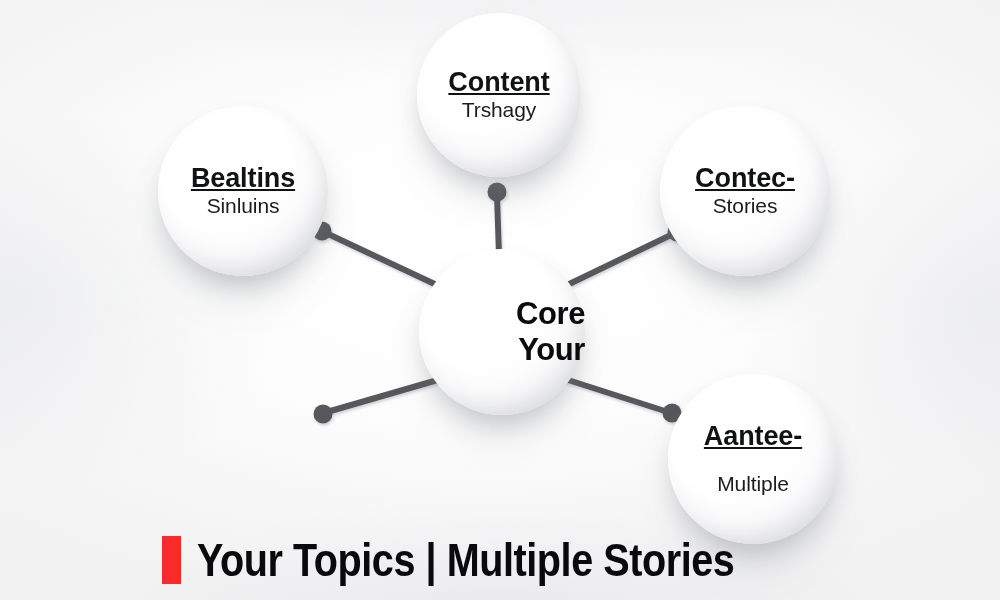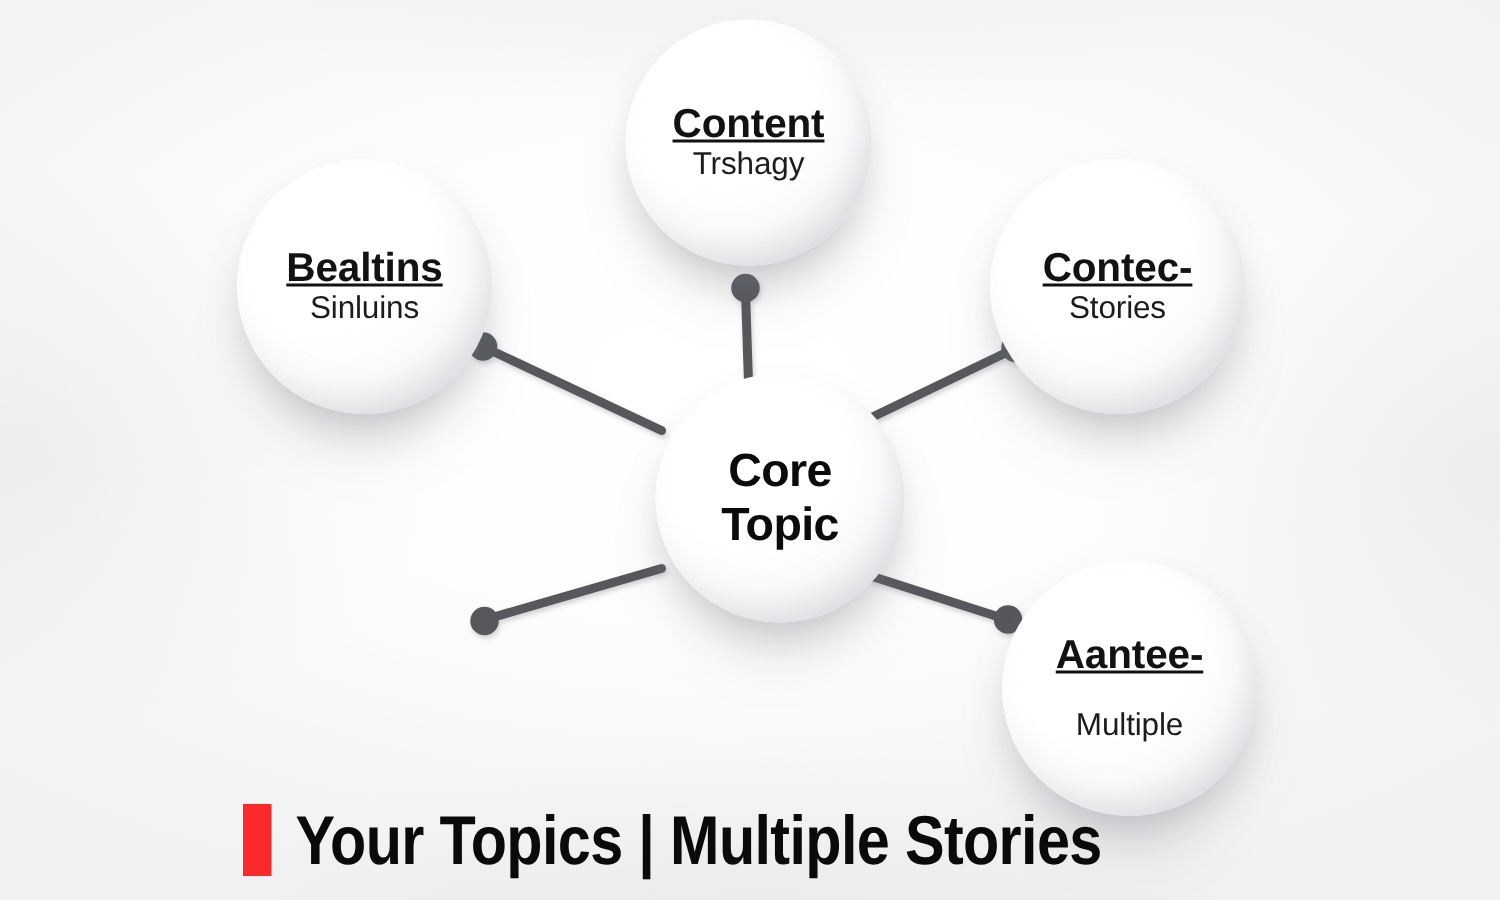--- a/index.html
+++ b/index.html
@@ -85,21 +85,21 @@
 
   .node.core { }
   .node.core .label-line {
     font-weight: 700;
     font-size: 31px;
     letter-spacing: -.4px;
     color: #0b0b0d;
   }
 
   
-  #node-core      { left: 437px; top: 249px; width: 166px; height: 166px; }
+  #node-core      { left: 419px; top: 249px; width: 166px; height: 166px; align-items: flex-end; }
   #node-top       { left: 417px; top: 13px;  width: 164px; height: 164px; }
   #node-upleft    { left: 158px; top: 106px; width: 170px; height: 170px; }
   #node-upright   { left: 660px; top: 106px; width: 170px; height: 170px; }
   #node-lowleft   { left: 168px; top: 374px; width: 170px; height: 170px; }
   #node-lowright  { left: 668px; top: 374px; width: 170px; height: 170px; gap: 20px; }
 
   
   #title-bar {
     position: absolute;
     left: 0;
@@ -171,21 +171,21 @@
   </div>
 
 
   <div class="node leaf" id="node-lowright">
     <span class="label-line l1">Aantee-</span>
     <span class="label-line l2">Multiple</span>
   </div>
 
   <div class="node core" id="node-core">
     <span class="label-line">Core</span>
-    <span class="label-line">Topic</span>
+    <span class="label-line">Your</span>
   </div>
 
   <div id="title-bar">
     <div id="title-accent" style="background: rgb(251, 42, 42);"></div>
     <div id="title-text">Your Topics | Multiple Stories</div>
   </div>
 
 </div>
 
 </body></html>

